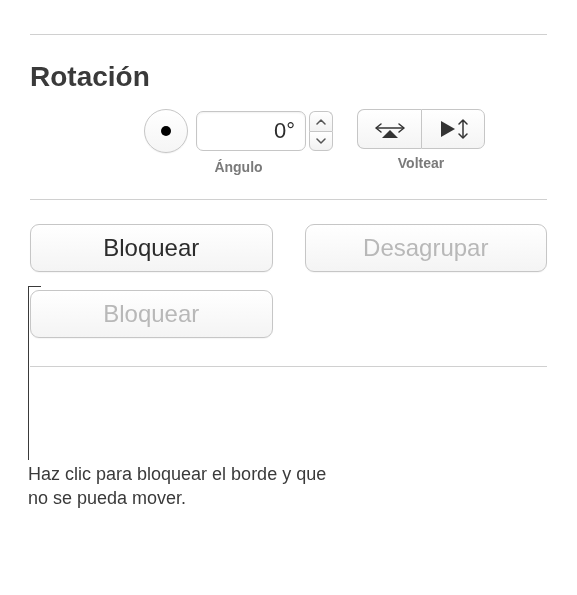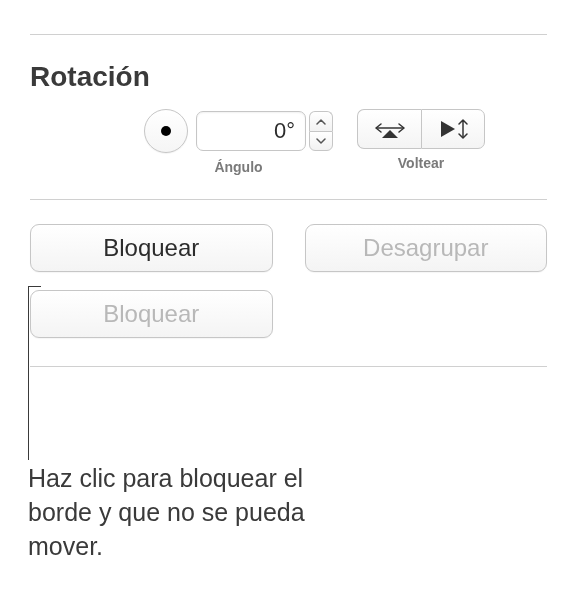--- a/index.html
+++ b/index.html
@@ -177,21 +177,21 @@
       position: absolute;
       top: 0;
       left: 0;
       width: 12px;
       border-top: 1.5px solid #3a3a3a;
     }
     .annotation {
       position: absolute;
       left: 28px;
       top: 462px;
-      font-size: 25px;
+      font-size: 18px;
       line-height: 1.35;
       color: #3a3a3a;
       max-width: 320px;
     }
   </style>
 </head>
 <body>
 
 <div class="panel">
   <hr class="divider divider-top">

